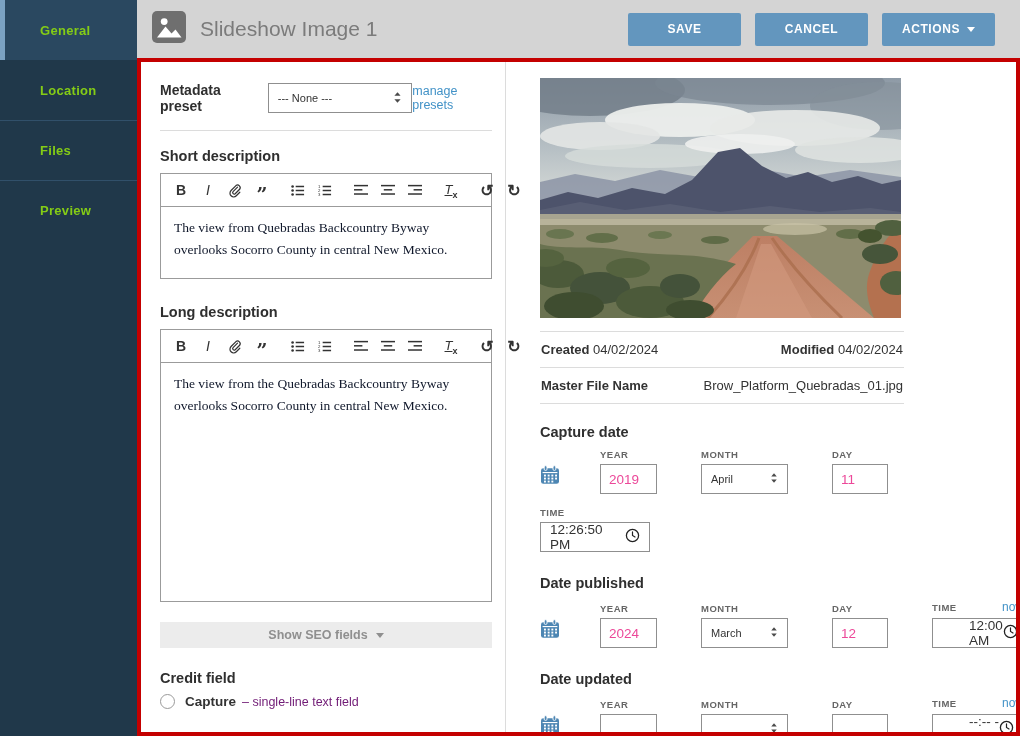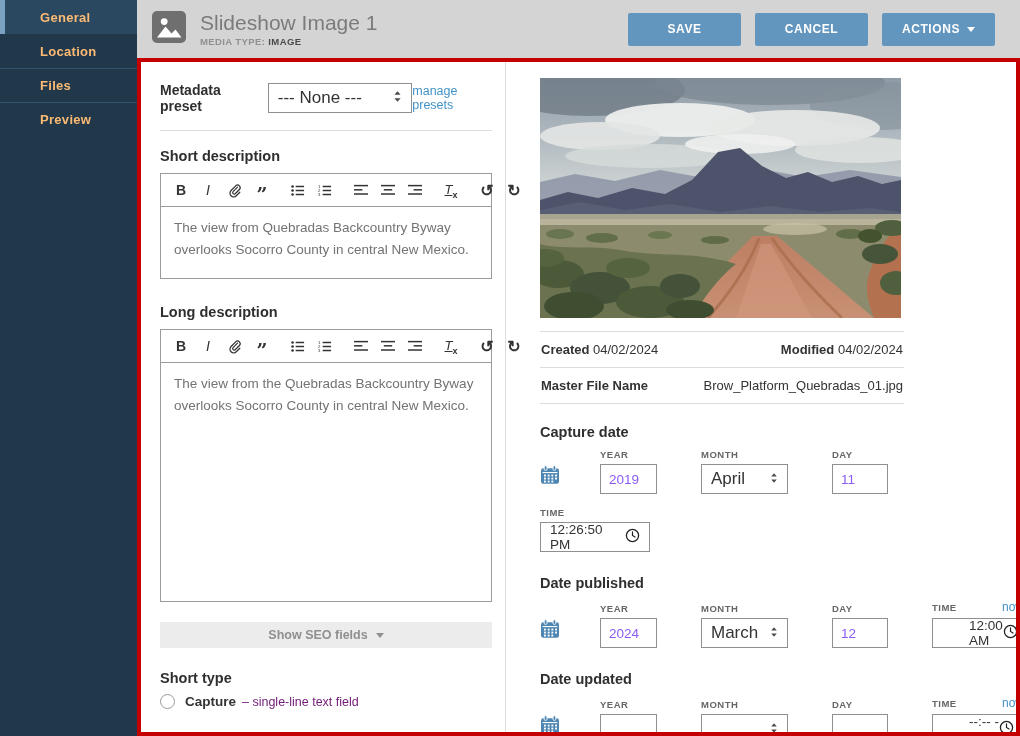--- a/index.html
+++ b/index.html
@@ -2,22 +2,22 @@
 <html><head>
 <meta charset="utf-8">
 <style>
   * { margin:0; padding:0; box-sizing:border-box; }
   html,body { background:#e9e9e9; }
   body { font-family:"Liberation Sans", sans-serif; }
   .app { position:relative; width:1020px; height:736px; background:#fff; overflow:hidden; }
 
   
   .sidebar { position:absolute; left:0; top:0; bottom:0; width:137px; background:#20384a; }
-  .sb-item { height:34px; display:flex; align-items:center; padding-left:40px;
-             color:#fdba74; font-weight:bold; font-size:13px; letter-spacing:.3px; cursor:pointer; }
+  .sb-item { height:60px; display:flex; align-items:center; padding-left:40px;
+             color:#84cc16; font-weight:bold; font-size:13px; letter-spacing:.3px; cursor:pointer; }
   .sb-item.active { background:#2a4860; border-left:5px solid #7ba2c2; padding-left:35px; }
   .sb-item.divided { border-top:1px solid #31506a; }
 
   
   .right-pane { position:absolute; left:137px; top:0; right:0; bottom:0; }
   .topbar { height:58px; background:#d4d4d4; display:flex; align-items:center; padding:0 25px 0 15px; }
   .title-block { margin-left:14px; flex:1; }
   .page-title { font-size:21px; color:#7b7b7b; line-height:1.1; }
   .media-type { font-size:9.5px; font-weight:bold; color:#909090; letter-spacing:.4px; margin-top:2px; }
   .media-type b { color:#4a4a4a; }
@@ -31,40 +31,40 @@
   .content { position:absolute; top:58px; left:0; right:0; bottom:0;
              border:4px solid #c40000; background:#fff; overflow:hidden; }
   .cols { display:flex; height:100%; }
   .left-col  { width:365px; padding:20px 13px 0 19px; border-right:1px solid #dcdcdc; }
   .right-col { width:398px; padding:16px 0 0 34px; }
 
   
   .preset-row { display:flex; align-items:center; }
   .field-label-inline { font-weight:bold; font-size:14px; color:#2f2f2f; }
   .select { height:30px; border:1px solid #8f8f8f; background:#fff; display:flex; align-items:center;
-            justify-content:space-between; padding:0 9px; font-size:17px; color:#333; cursor:pointer; }
+            justify-content:space-between; padding:0 9px; font-size:11px; color:#333; cursor:pointer; }
   .select-preset { width:160px; margin-left:13px; }
   .link { color:#4292c7; font-size:12.5px; text-decoration:none; cursor:pointer; }
   .preset-row .link { margin-left:auto; }
   .sep { border:none; border-top:1px solid #dcdcdc; margin-top:16px; }
 
   .section-label { font-weight:bold; font-size:14.5px; color:#2f2f2f; margin:17px 0 9px; }
 
   .rte { border:1px solid #9b9b9b; background:#fff; }
   .rte-toolbar { height:33px; border-bottom:1px solid #9b9b9b; display:flex; align-items:center;
                  padding:0 13px; gap:13px; color:#333; }
   .rte-icon { display:flex; align-items:center; justify-content:center; min-width:14px; height:18px;
               font-size:14px; color:#333; cursor:pointer; }
   .rte-icon svg { display:block; }
   .icon-bullet-list, .icon-align-left, .icon-clear-formatting, .icon-undo { margin-left:9px; }
   .icon-blockquote { font-family:"DejaVu Serif", serif; font-weight:bold; font-size:19px; line-height:10px; padding-top:8px; }
   .icon-undo, .icon-redo { font-size:16px; font-weight:bold; }
   .tx i { text-decoration:underline; font-size:13px; }
   .tx sub { font-size:9px; font-weight:bold; }
-  .rte-body { padding:10px 13px; font-size:13.5px; color:#737373; line-height:1.6; }
+  .rte-body { padding:10px 13px; font-size:13.5px; color:#0f172a; line-height:1.6;font-family:Liberation Serif, serif; }
   .rte-body.short { min-height:71px; }
   .rte-body.long  { height:238px; }
 
   .seo-bar { margin-top:20px; height:26px; background:#ececec; display:flex; align-items:center;
              justify-content:center; gap:8px; font-size:12.5px; font-weight:bold; color:#8f8f8f; cursor:pointer; }
   .caret-down-gray { width:0; height:0; border-left:4px solid transparent; border-right:4px solid transparent; border-top:5px solid #8f8f8f; }
 
   .credit-section-label { margin-top:22px; margin-bottom:4px; }
   .radio-row { display:flex; align-items:center; margin-top:8px; cursor:pointer; }
   .radio { width:15px; height:15px; border-radius:50%; border:1px solid #9a9a9a; background:#fff; margin-right:10px; flex:none; }
@@ -79,21 +79,21 @@
   .meta-k { font-weight:bold; }
 
   .date-title { font-weight:bold; font-size:14.5px; color:#2f2f2f; margin:20px 0 9px; }
   .date-grid { display:flex; align-items:flex-end; }
   .cal-wrap { width:20px; margin:0 6px 5px 0; flex:none; }
   .fld { display:flex; flex-direction:column; margin-right:10px;margin-left:34px; }
   .fld-label { font-size:9.5px; font-weight:bold; color:#666; letter-spacing:.5px; margin-bottom:4px; }
   .fld-label-row { display:flex; justify-content:space-between; align-items:baseline; margin-bottom:4px; }
   .fld-label-row .fld-label { margin-bottom:0; }
   .fld-label-row .link { font-size:12px; }
-  .txt { height:30px; border:1px solid #8f8f8f; padding:0 8px; font-size:13.5px; color:#8b5cf6; font-family:inherit; }
+  .txt { height:30px; border:1px solid #8f8f8f; padding:0 8px; font-size:13.5px; color:#ec4899; font-family:inherit; }
   .w-year { width:57px; }
   .w-day { width:56px; }
   .select-month { width:87px; height:30px; }
   .time-box { height:30px; border:1px solid #8f8f8f; display:flex; align-items:center; justify-content:space-between;
               padding:0 9px; font-size:13.5px; color:#333; cursor:text; }
   .time-capture { width:110px; }
   .time-small { width:92px;padding-left:36px; }
   .time-block { margin-top:13px; }
   .time-block .fld-label { display:block; }
   .time-block .time-box { margin-top:0; }
@@ -123,24 +123,20 @@
     <header class="topbar">
       <span>
         <svg width="34" height="32" viewBox="0 0 34 32">
             <rect width="34" height="32" rx="5" fill="#6f6f6f"></rect>
             <circle cx="12.2" cy="10.6" r="3.4" fill="#fff"></circle>
             <path d="M5 26.5 L13.5 15.5 L19.5 22.5 L23.5 18.5 L29.5 26.5 Z" fill="#fff"></path>
           </svg>
       </span>
       <div class="title-block">
         <div class="page-title">Slideshow Image 1</div>
-        <div class="media-type">
-          <span>MEDIA TYPE:</span>
-          <b>IMAGE</b>
-        </div>
       </div>
       <div class="topbar-buttons">
         <button class="btn">
             <span>SAVE</span>
           </button>
         <button class="btn">
             <span>CANCEL</span>
           </button>
         <button class="btn">
             <span>ACTIONS</span>
@@ -315,21 +311,21 @@
                 <span class="rte-icon icon-redo">↻</span>
               </div>
             <div class="rte-body long" contenteditable="false" style="">The view from the Quebradas Backcountry Byway overlooks Socorro County in central New Mexico.</div>
           </div>
 
           <div class="seo-bar">
             <span>Show SEO fields</span>
             <span class="caret-down-gray"></span>
           </div>
 
-          <div class="section-label credit-section-label">Short type</div>
+          <div class="section-label credit-section-label">Credit field</div>
           <div class="radio-row">
             <span class="radio" id="radio-simple"></span>
             <span class="radio-label">Capture</span>
             <span class="radio-hint">– single-line text field</span>
           </div>
 
         </div>
 
         <div class="right-col">
 

